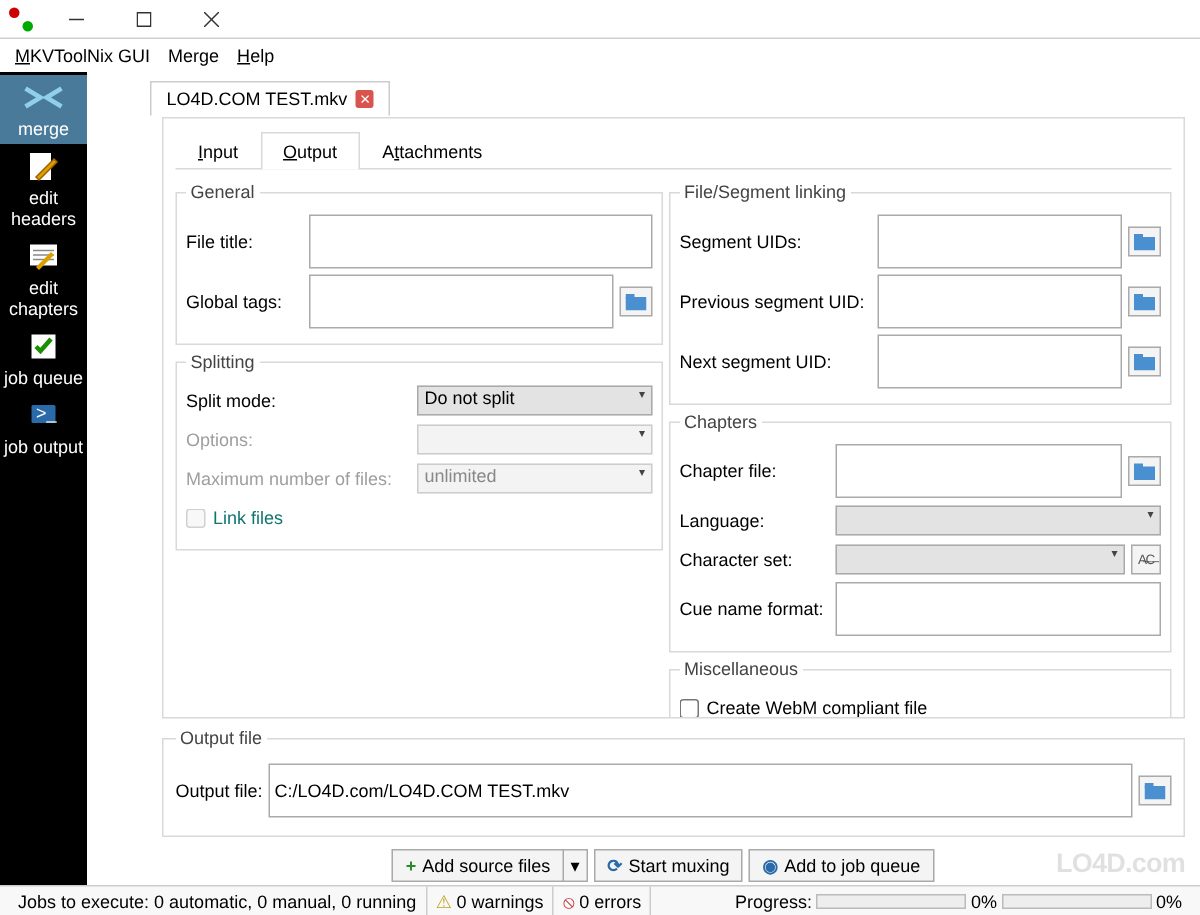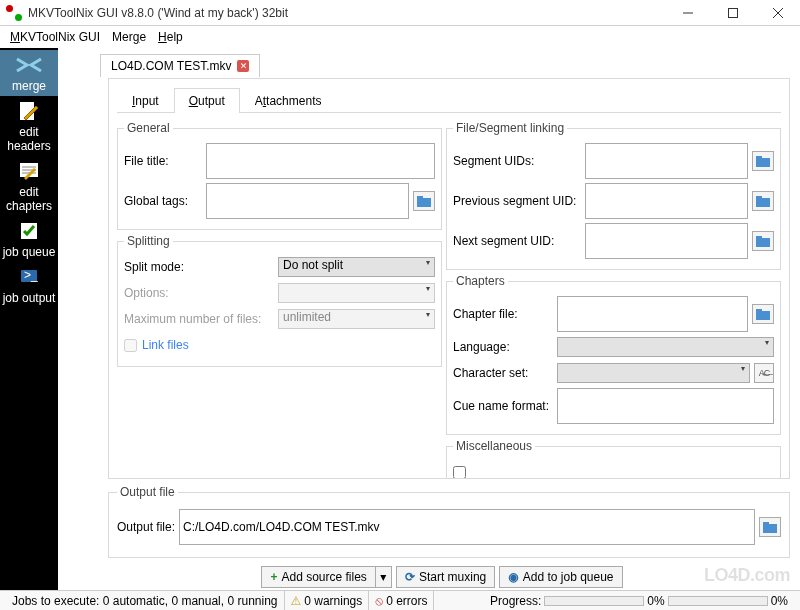--- a/index.html
+++ b/index.html
@@ -48,21 +48,21 @@
 .row label.disabled { color: #9e9e9e; }
 .text-in { flex: 1; height: 20px; border: 1px solid #aaa; padding: 17px 3px; background: #fff; }
 .combo { flex: 1; height: 20px; border: 1px solid #aaa; background: #e3e3e3; display: flex; align-items: flex-start; justify-content: space-between; padding: 0 4px; }
 .combo.disabled { background: #f3f3f3; color:#888; border-color:#ccc;}
 .combo .caret { font-size: 8px; color: #444; }
 .icon-btn { width: 22px; height: 20px; border: 1px solid #aaa; background: #f4f4f4; display: flex; align-items: center; justify-content: center; cursor:pointer; }
 .icon-btn svg { width: 14px; height: 12px; }
 .icon-btn.sm { width: 20px; font-size:9px; letter-spacing:-1px; color:#555;}
 .checkbox { display: flex; align-items: center; gap: 5px; }
 .checkbox input { width: 13px; height: 13px; }
-.checkbox.disabled label { color: #3b82f6; }
+.checkbox.disabled label { color: #0f766e; }
 
 .output-file-box { margin: 6px 4px 4px 18px; border: 1px solid #d9d9d9; padding: 6px 8px 8px; }
 .action-row { display: flex; justify-content: center; gap: 4px; margin: 4px 0 2px; }
 .action-btn { height: 22px; border: 1px solid #aaa; background: #f4f4f4; padding: 0 8px; display: flex; align-items: center; gap: 4px; cursor:pointer; }
 .split-btn { display: flex; }
 .split-btn .caret-btn { width: 16px; border-left: none; padding: 0; justify-content:center; }
 .action-btn .glyph { font-size: 12px; }
 .g-green { color: #2a8a2a; font-weight: bold; }
 .g-blue { color: #2a6aa8; font-weight: bold; }
 
@@ -80,21 +80,20 @@
 .lbl-w-gen { width: 78px; display:inline-block; }
 .lbl-w-seg { width: 128px; display:inline-block; }
 .lbl-w-chap { width: 100px; display:inline-block; }
 .lbl-w-split { width: 150px; display:inline-block; }
 </style>
 </head>
 <body>
 
 <div class="titlebar">
   <div class="app-icon"></div>
-  <div class="title">MKVToolNix GUI v8.8.0 ('Wind at my back') 32bit</div>
   <div class="win-controls">
     <div class="win-btn">
         <svg viewBox="0 0 10 10">
           <line x1="0" y1="5" x2="10" y2="5"></line>
         </svg>
       </div>
     <div class="win-btn">
         <svg viewBox="0 0 10 10">
           <rect x="0.5" y="0.5" width="9" height="9"></rect>
         </svg>
@@ -301,20 +300,21 @@
               <label class="lbl-w-chap">Cue name format:</label>
               <input class="text-in" value="" style="">
             </div>
           </fieldset>
 
           <fieldset>
             <legend>Miscellaneous</legend>
             <div class="row">
               <div class="checkbox">
                 <input type="checkbox" style="">
+                <label>Create WebM compliant file</label>
               </div>
             </div>
             <div class="row">
               <label>Additional options:</label>
               <input class="text-in" value="" style="">
               <div class="icon-btn sm">⋯</div>
             </div>
           </fieldset>
         </div>
       </div>

